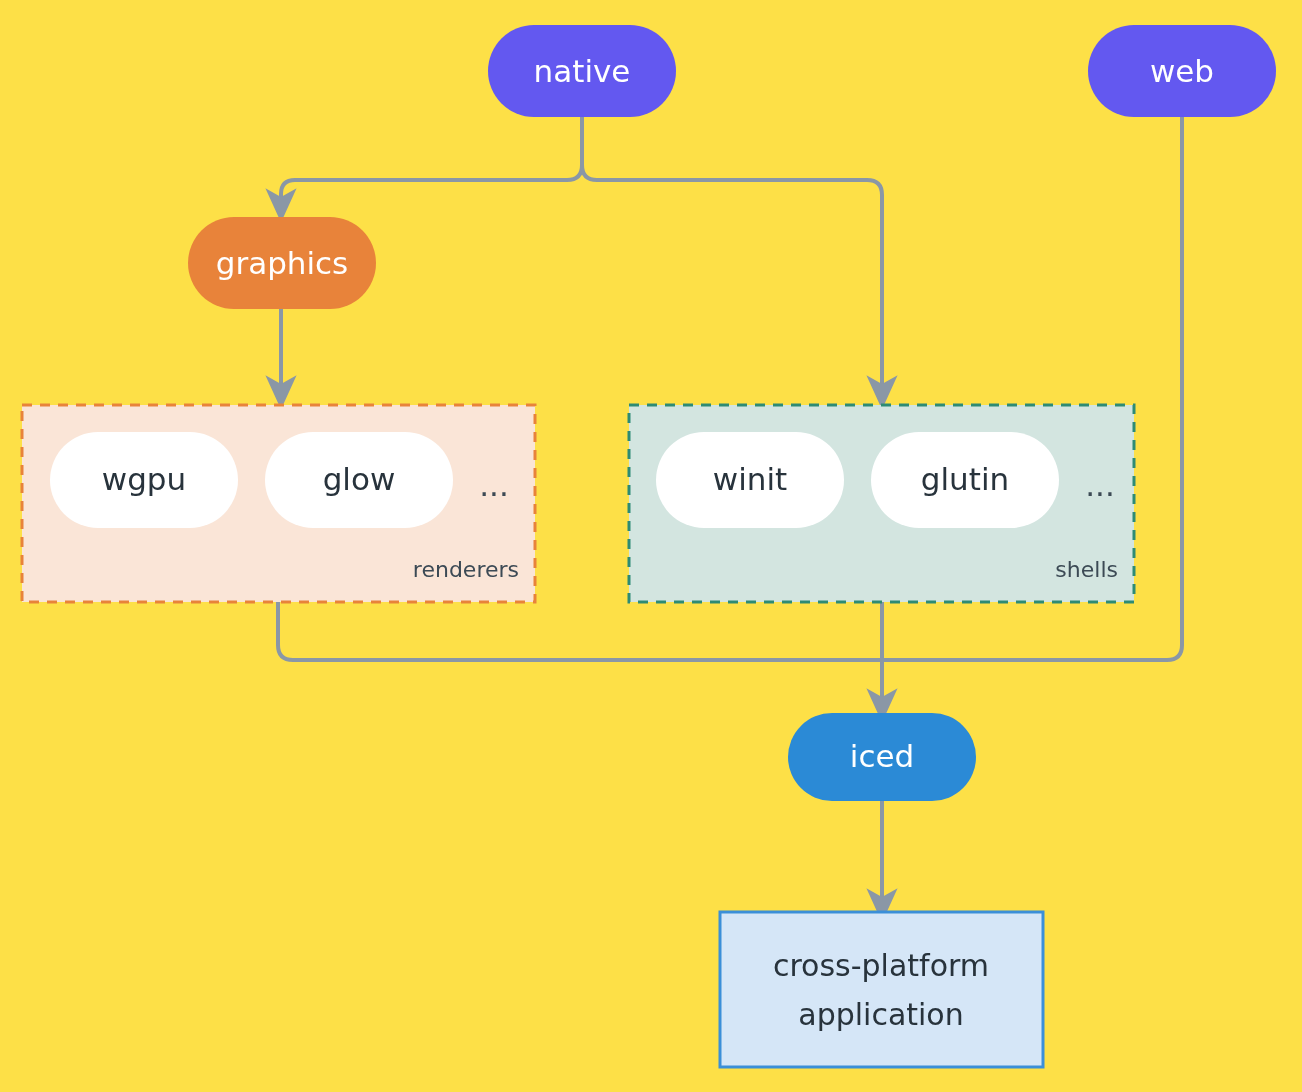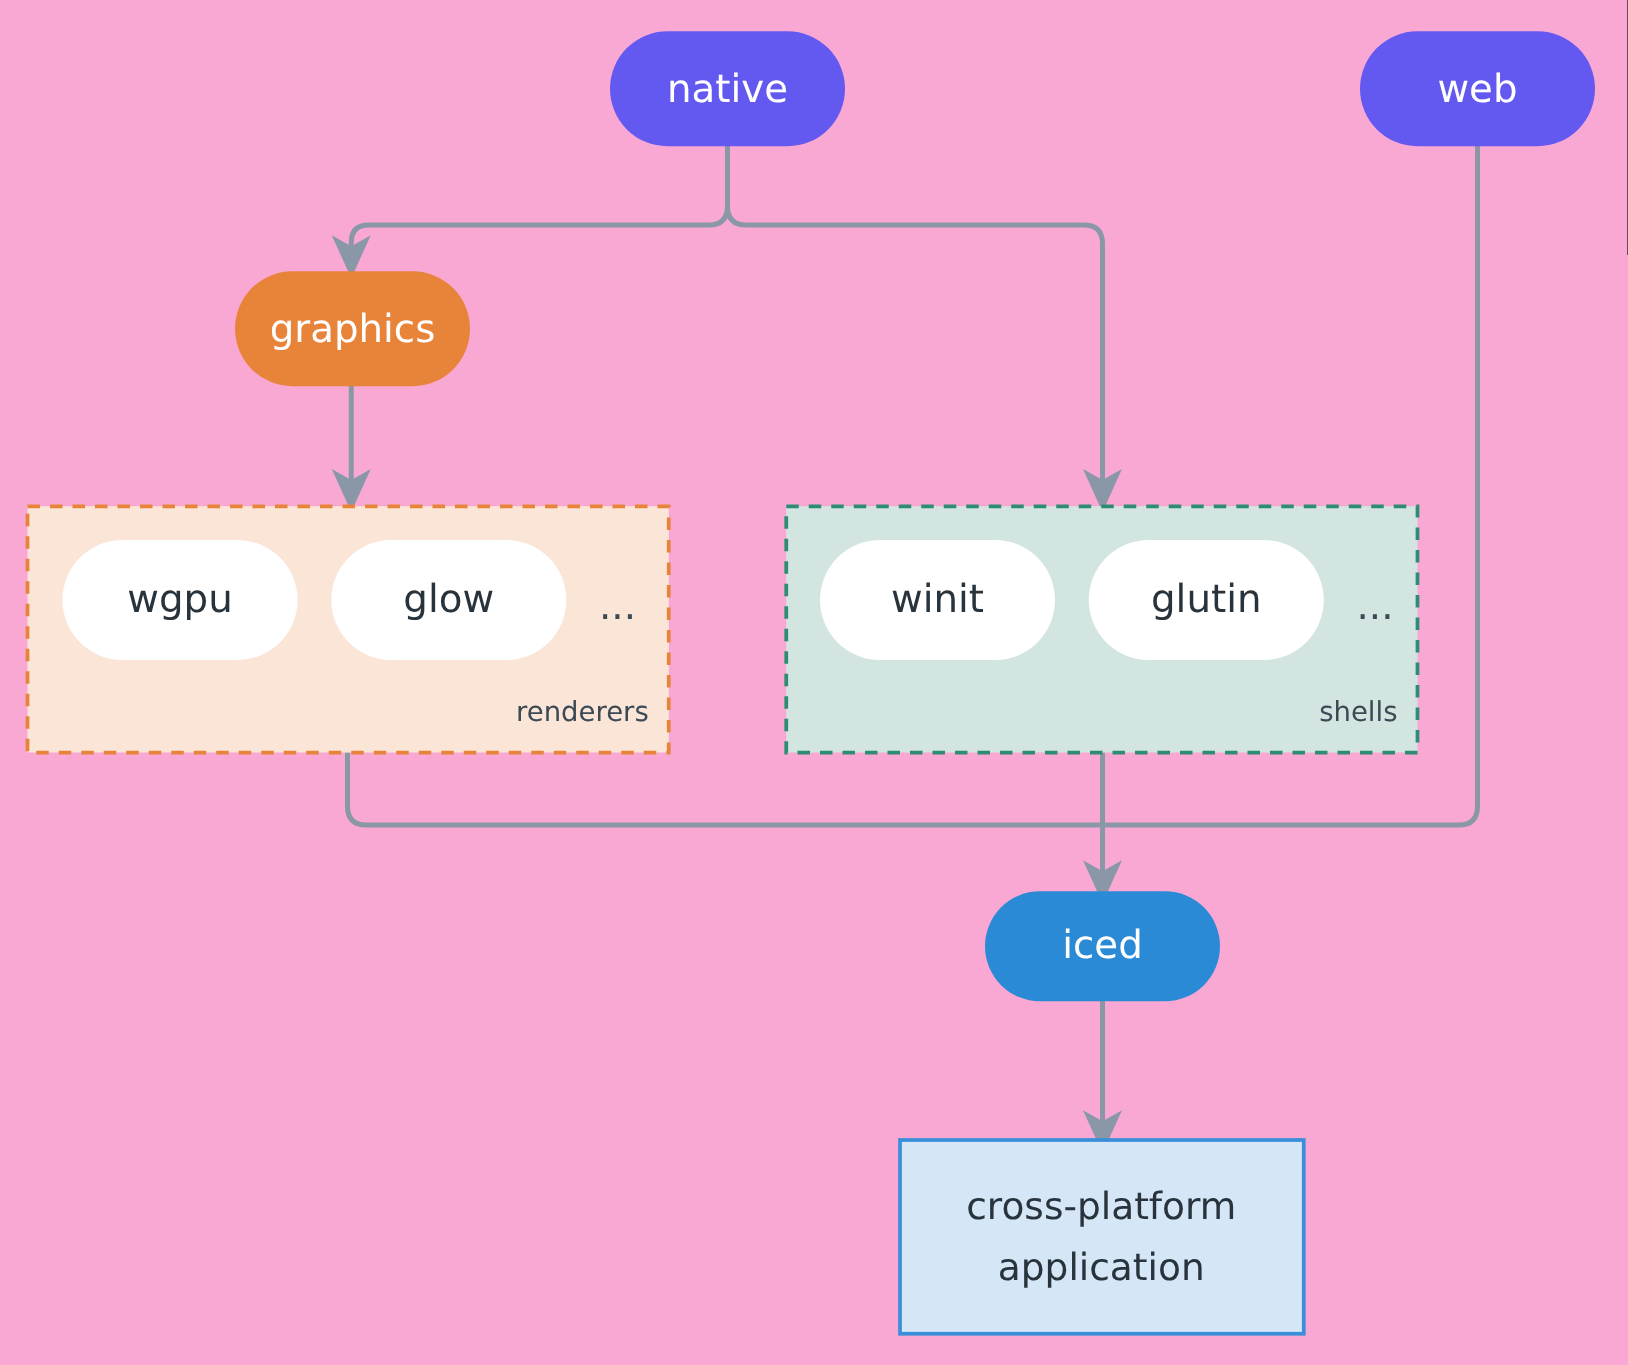--- a/index.html
+++ b/index.html
@@ -11,21 +11,21 @@
   body {
     width: 1302px;
     height: 1092px;
     overflow: hidden;
     font-family: "DejaVu Sans", "Liberation Sans", sans-serif;
   }
   #diagram-root {
     position: relative;
     width: 1302px;
     height: 1092px;
-    background: #f9a8d4;
+    background: #fde047;
   }
   svg.diagram-canvas {
     position: absolute;
     top: 0;
     left: 0;
     width: 1302px;
     height: 1092px;
     display: block;
   }
   .node-label {

